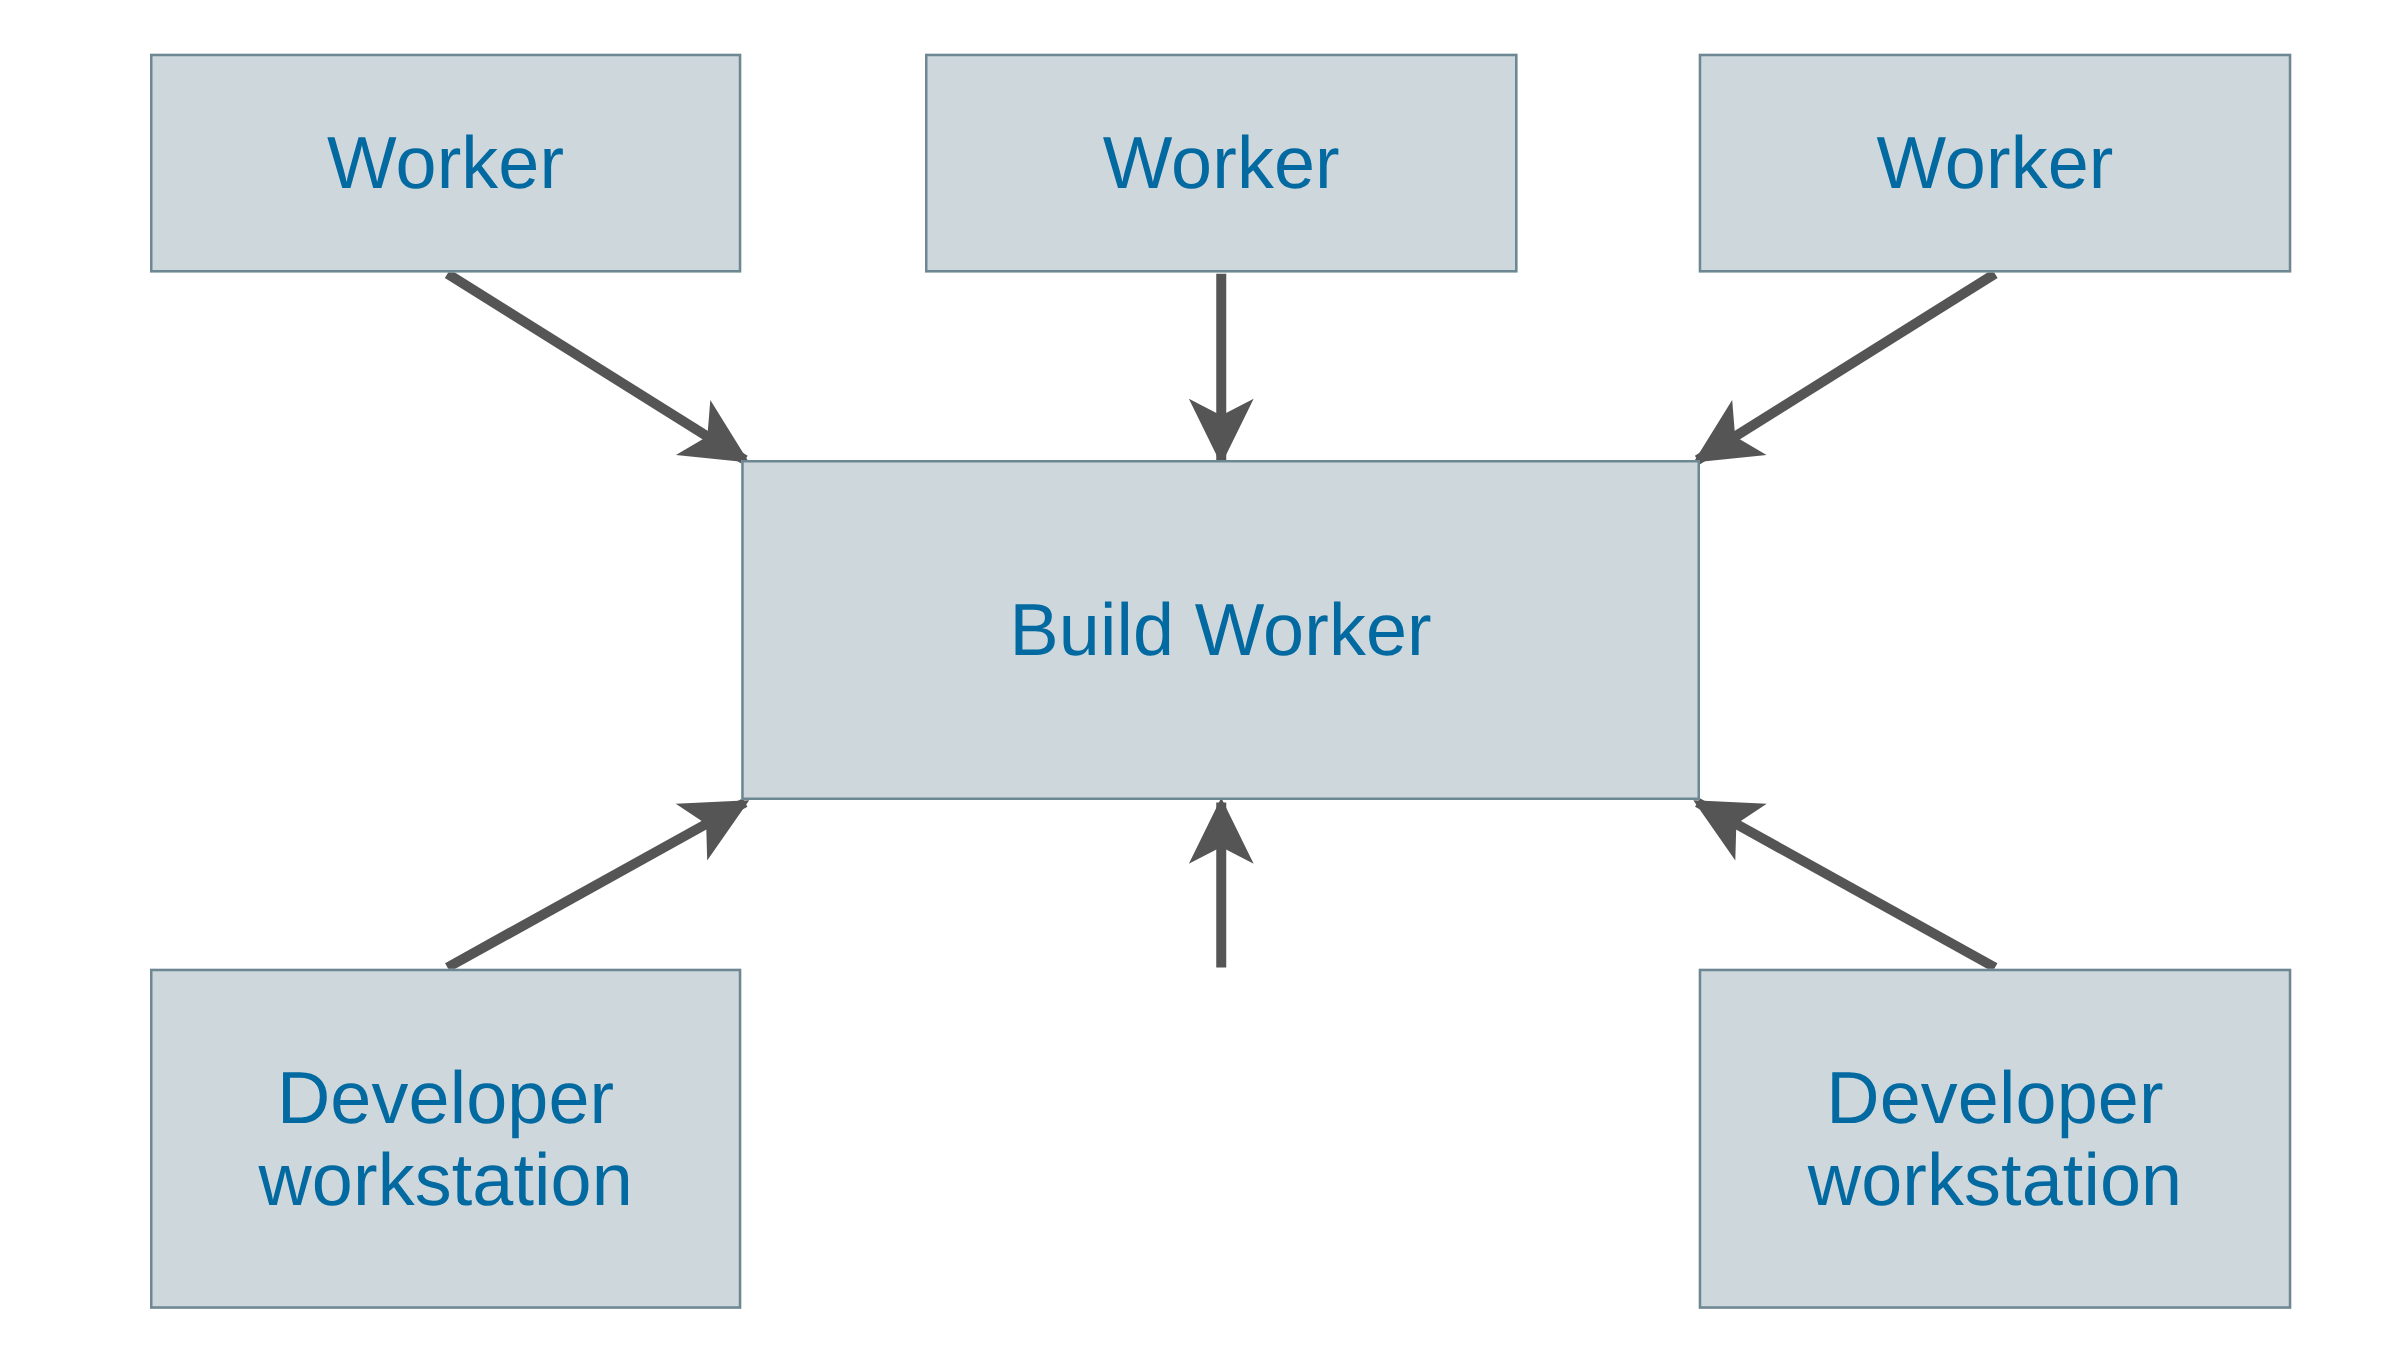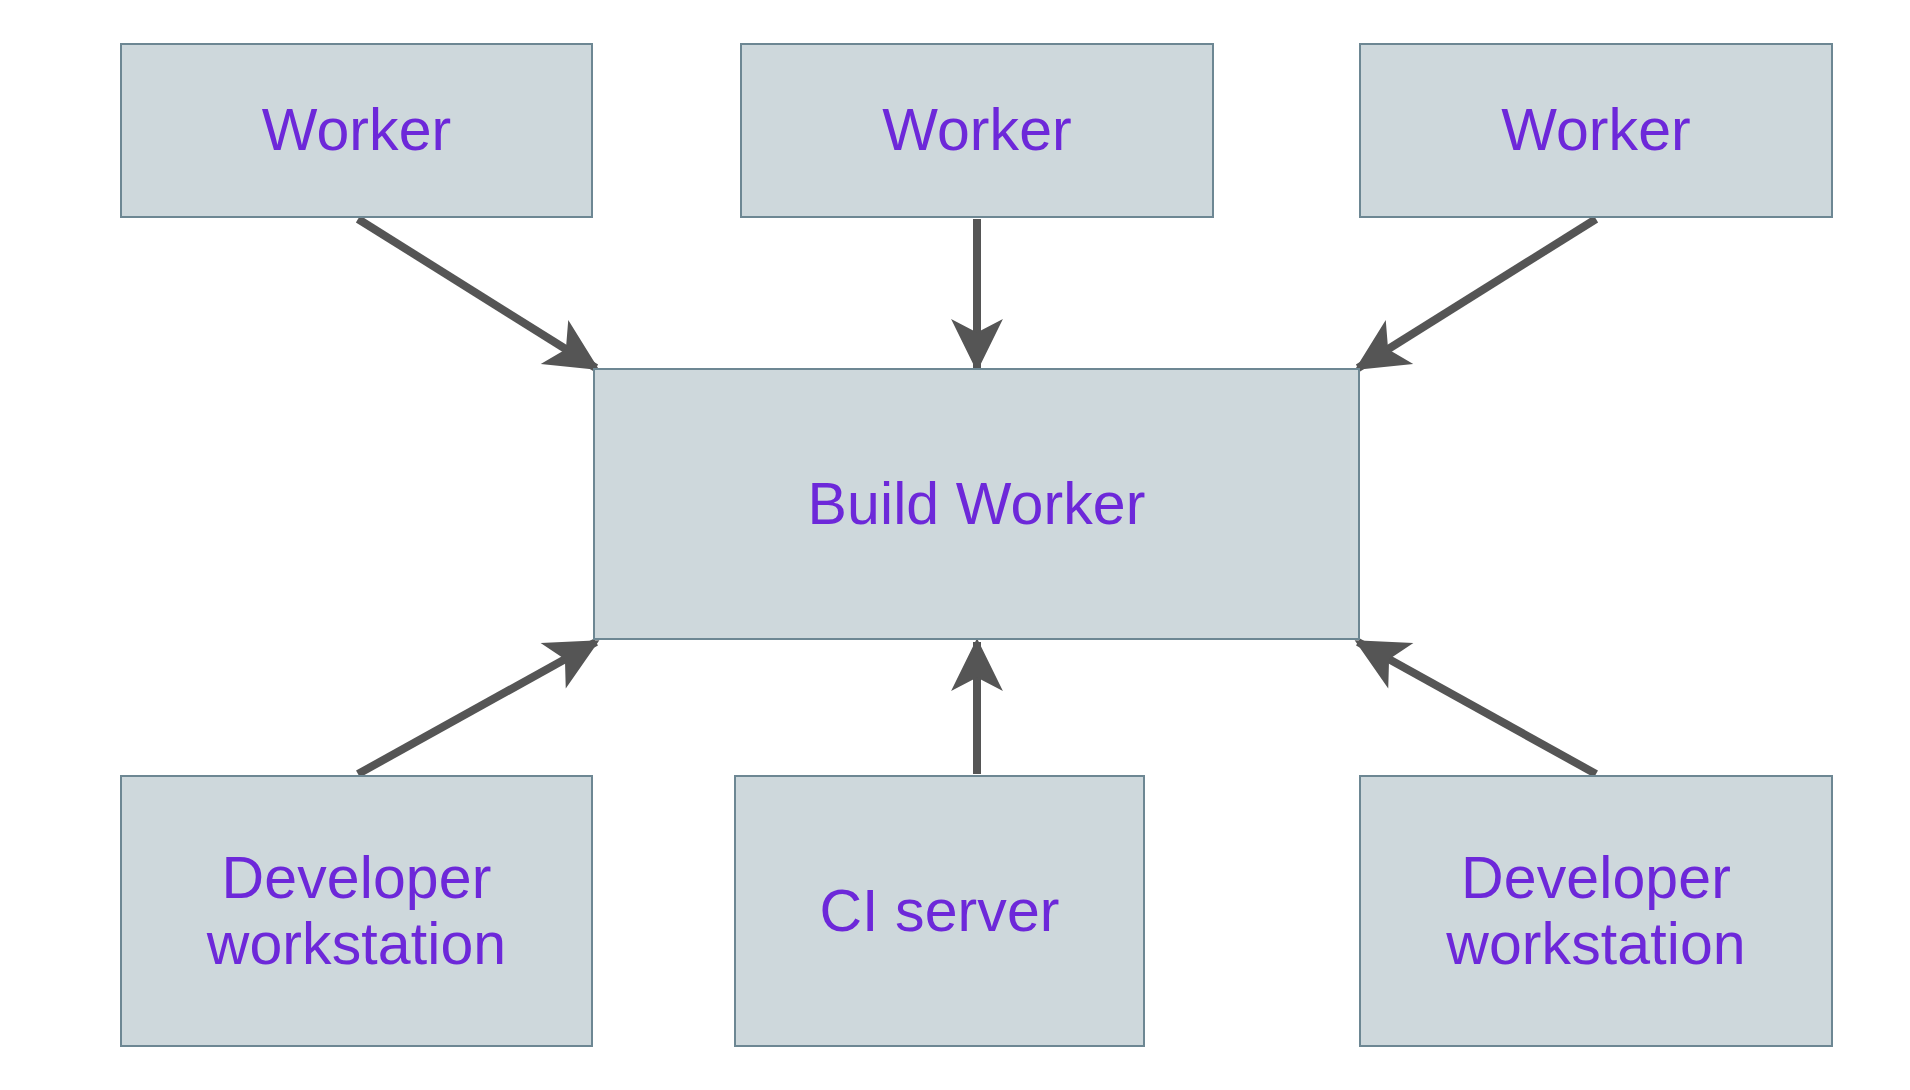--- a/index.html
+++ b/index.html
@@ -28,21 +28,21 @@
   }
   .node {
     position: absolute;
     box-sizing: border-box;
     background: #ced8dc;
     border: 2px solid #6d8793;
     display: flex;
     align-items: center;
     justify-content: center;
     text-align: center;
-    color: #6d28d9;
+    color: #0369a1;
     line-height: 1.12;
     letter-spacing: 0.1px;
     -webkit-font-smoothing: antialiased;
   }
   .node-label {
     display: block;
     white-space: pre-line;
     padding: 0 10px;
   }
 
@@ -102,22 +102,19 @@
 
   <div class="node" id="node-build-master">
     <span class="node-label">Build Worker</span>
   </div>
 
   <div class="node" id="node-developer-workstation-1">
     <span class="node-label">Developer
 workstation</span>
   </div>
 
-  <div class="node" id="node-ci-server">
-    <span class="node-label">CI server</span>
-  </div>
 
   <div class="node" id="node-developer-workstation-2">
     <span class="node-label">Developer
 workstation</span>
   </div>
 
 </div>
 
 </body></html>

